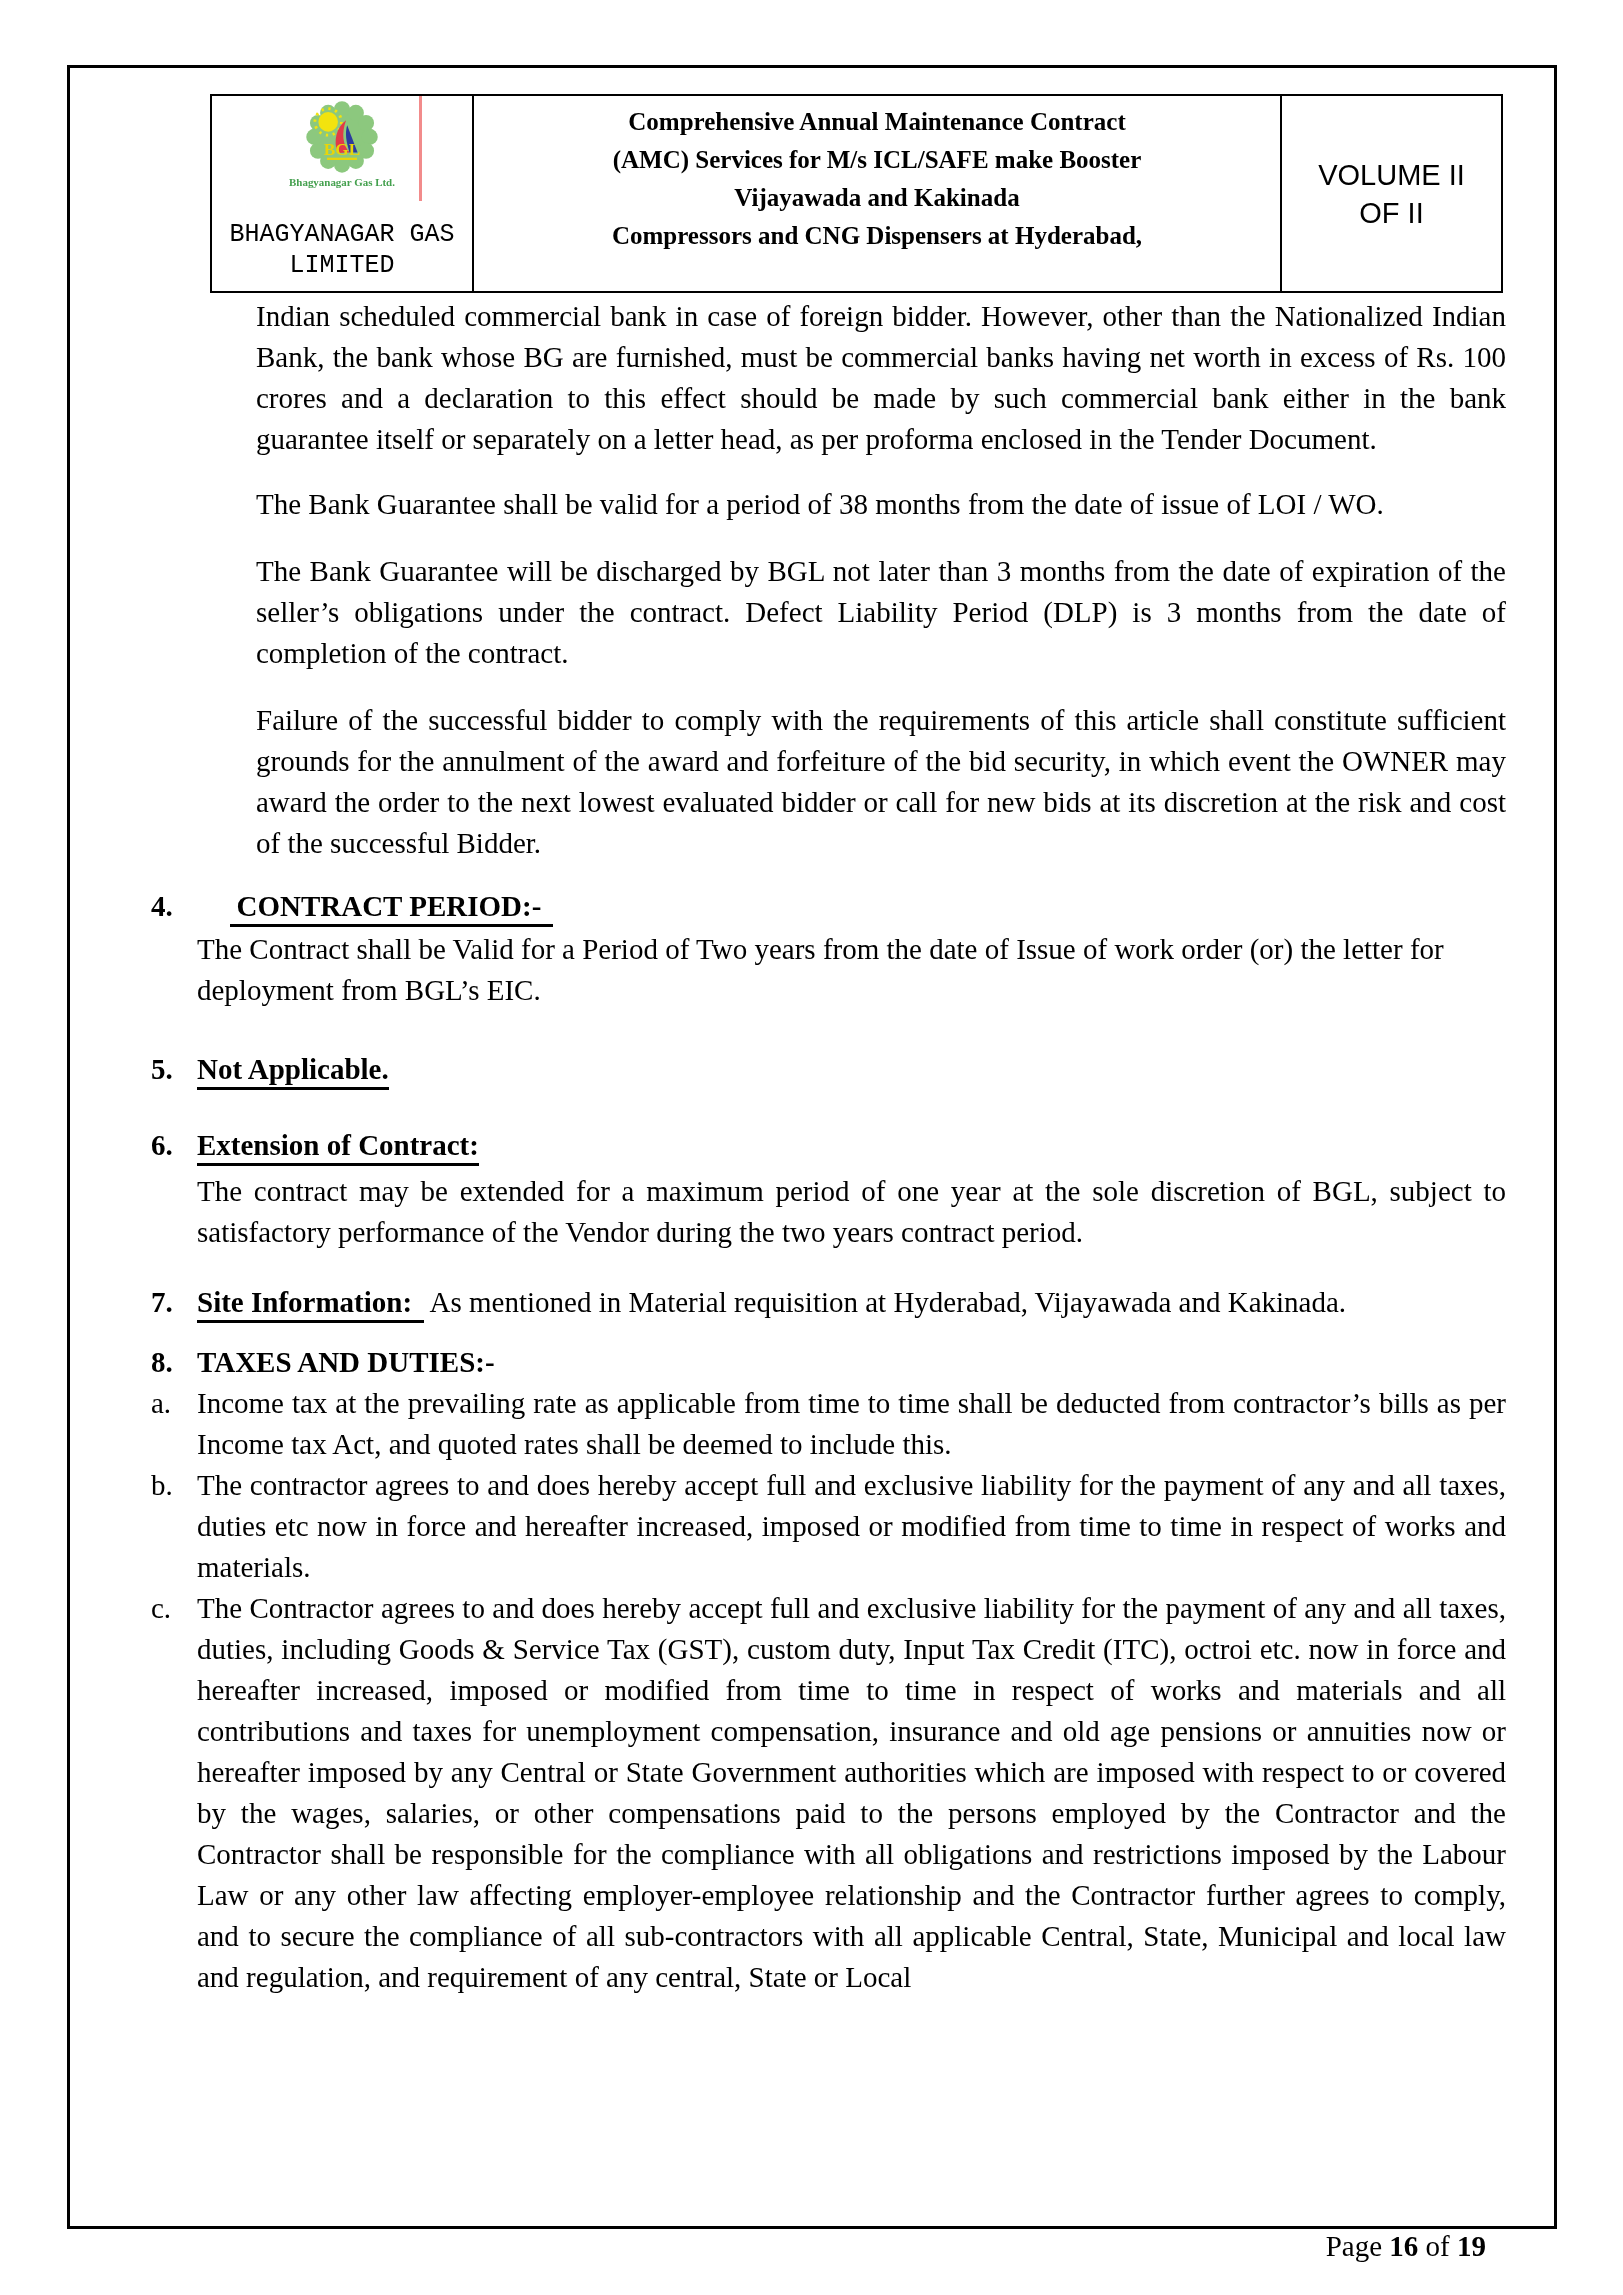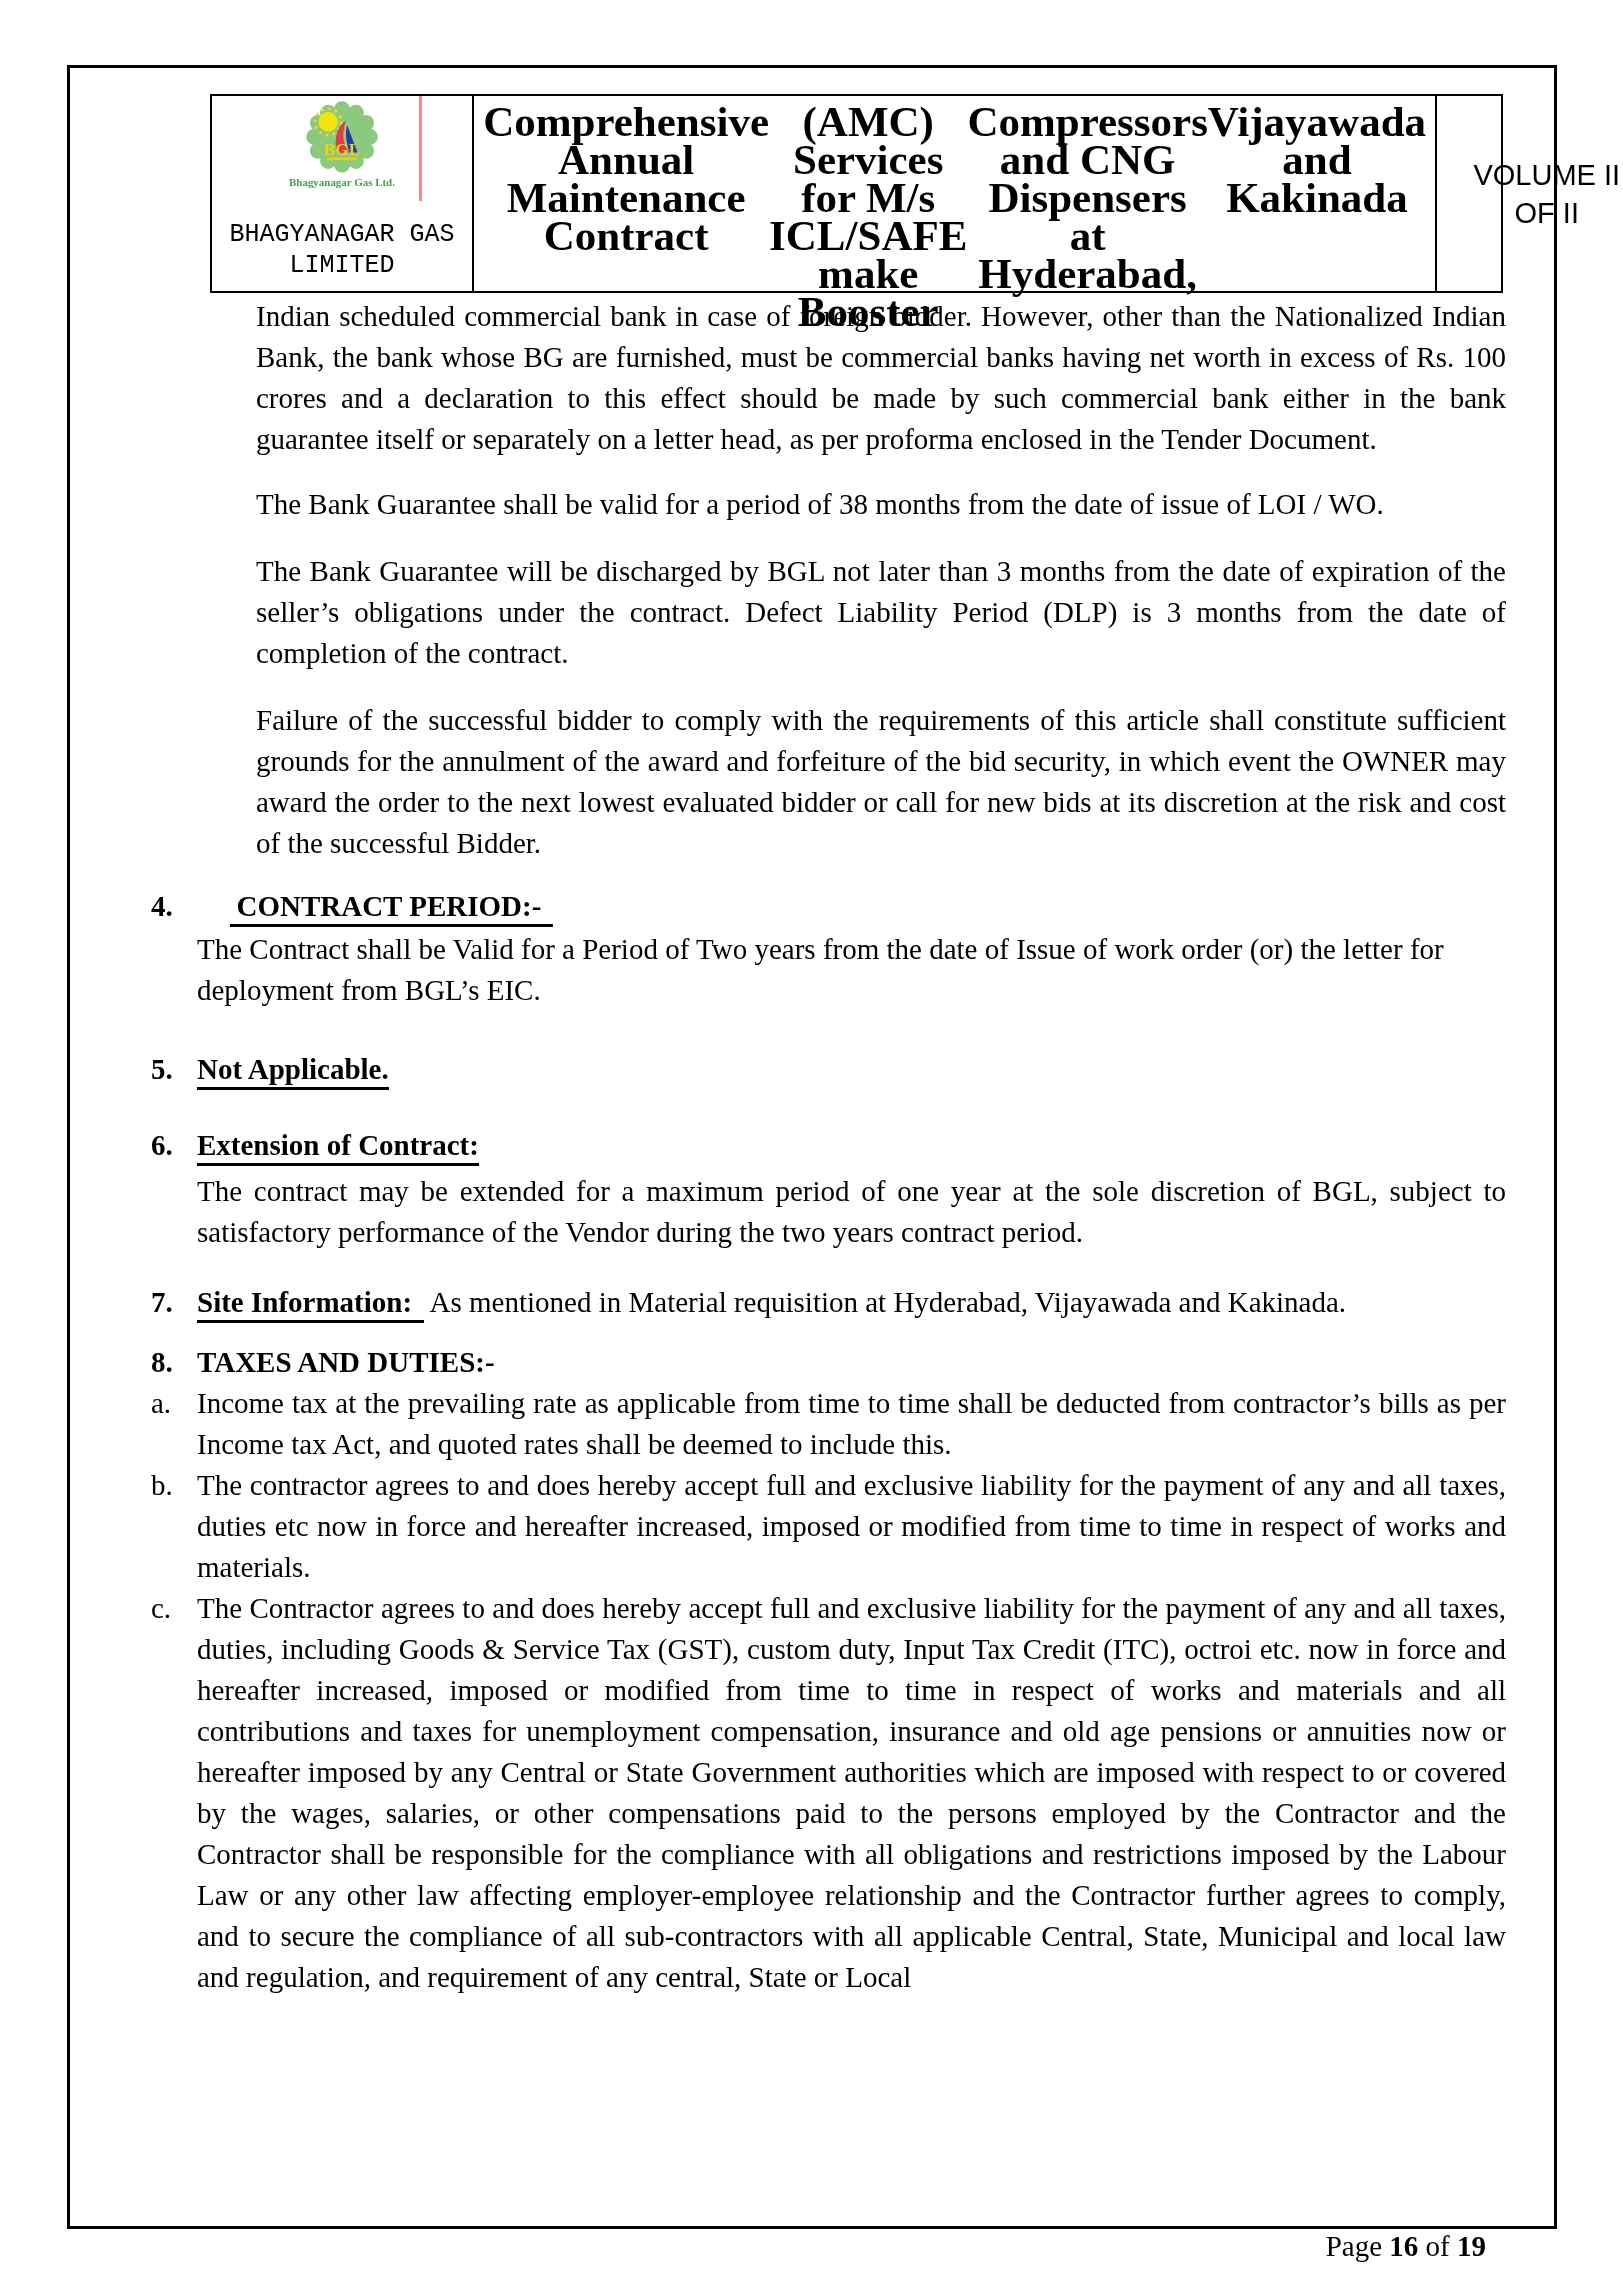--- a/index.html
+++ b/index.html
@@ -24,22 +24,22 @@
   .red-divider {
     position:absolute; right:50px; top:0; width:2.6px; height:105px; background:#f28b8b;
   }
   .logo-svg { width:128px; height:98px; display:block; }
   .company-name {
     font-family:Liberation Mono, monospace; font-size:25px; line-height:31px;
     text-align:center; margin-top:1.3px; letter-spacing:0px;
   }
   .cell-title {
     flex:1; border-right:2.6px solid #000; box-sizing:border-box;
-    display:flex; flex-direction:row; justify-content:flex-start;
-    text-align:center; font-weight:bold; font-size:43px; line-height:38px;
+    display:flex; flex-direction:column; justify-content:flex-start;
+    text-align:center; font-weight:bold; font-size:25px; line-height:38px;
     padding:6.5px 9.2px 3.9px 9.2px;
   }
   .cell-volume {
     width:219px; flex:none; display:flex; flex-direction:column;
     justify-content:center; align-items:center; text-align:center;
     font-family:"Liberation Sans", sans-serif; font-size:29px; line-height:38px;
   }
   
   .doc-body {
     position:absolute; left:151px; top:296px; width:1355px;
@@ -108,22 +108,22 @@
       <div class="red-divider"></div>
       <div class="company-name">
         <div>BHAGYANAGAR GAS</div>
         <div>LIMITED</div>
       </div>
     </div>
 
     <div class="cell-title">
       <div>Comprehensive Annual Maintenance Contract</div>
       <div>(AMC) Services for M/s ICL/SAFE make Booster</div>
+      <div>Vijayawada and Kakinada</div>
       <div>Compressors and CNG Dispensers at Hyderabad,</div>
-      <div>Vijayawada and Kakinada</div>
     </div>
 
     <div class="cell-volume">
       <div>VOLUME II</div>
       <div>OF II</div>
     </div>
   </div>
 
   <div class="doc-body">
 

